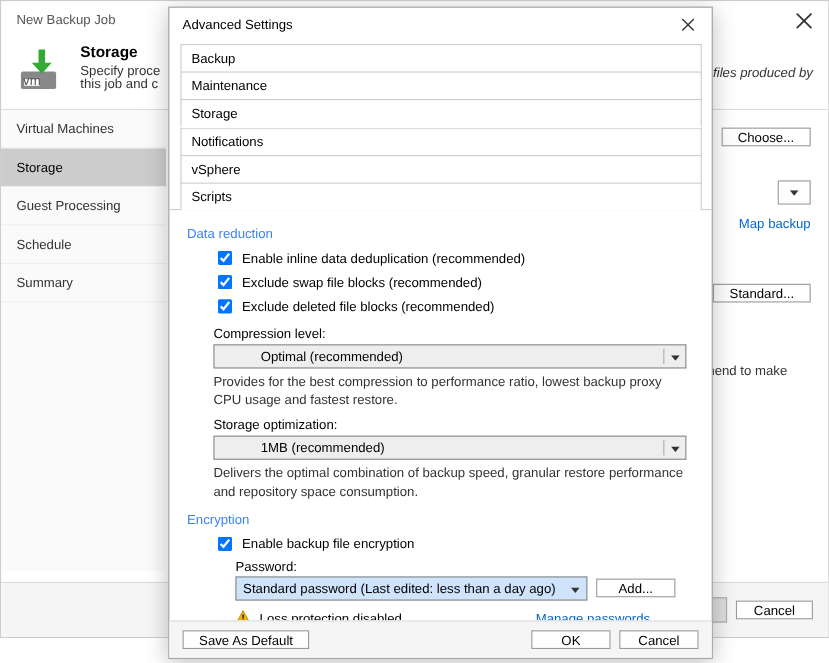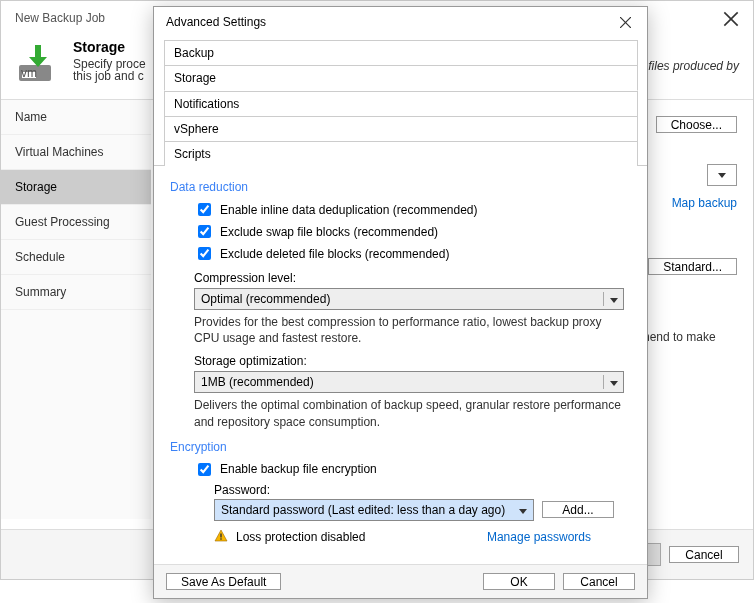--- a/index.html
+++ b/index.html
@@ -44,21 +44,21 @@
   .tab.active { background:#fff; border-bottom:1px solid #fff; z-index:2; }
   .tab:not(.active) { background:#fff; }
   .tab.active::after { content:''; position:absolute; left:0; right:0; bottom:-1px; height:1px; background:#fff; }
 
   .tab-content { flex:1; padding:10px 16px 6px 16px; overflow:hidden; }
   .group-label { margin:4px 0 6px; color:#3b82f6; }
   .indent2 { margin-left:44px; }
   .checkbox-row { display:flex; align-items:center; gap:6px; margin:3px 0 3px 24px; }
   .checkbox-row input { width:13px; height:13px; }
   .field-label { margin:8px 0 3px 24px; }
-  .combo { display:flex; align-items:center; border:1px solid #888; background:#eee; height:22px; margin-left:24px; width:430px; }
+  .combo { display:flex; align-items:center; border:1px solid #888; background:#eee; height:22px; margin-left:24px; width:430px;padding-left:36px; }
   .combo span { flex:1; padding:0 6px; }
   .combo .caret { width:20px; text-align:center; border-left:1px solid #aaa; }
   .hint { margin:4px 0 6px 24px; color:#333; width:430px; line-height:1.35; }
 
   .enc-row { display:flex; gap:8px; align-items:center; margin-left:44px; margin-top:2px;}
   .combo-pw { display:flex; align-items:center; border:1px solid #888; background:#cfe3fb; height:22px; width:320px; }
   .combo-pw span { flex:1; padding:0 6px; }
   .combo-pw .caret { width:20px; text-align:center; color:#333; }
   .warn-row { display:flex; align-items:center; margin-left:44px; margin-top:8px; gap:8px; }
   .warn-icon svg { width:14px; height:14px; }
@@ -94,21 +94,20 @@
     </div>
     <div class="parent-header-text">
       <h2>Storage</h2>
       <p><span>Specify proce</span></p>
       <p style="margin-top:-2px;"><span>this job and c</span></p>
     </div>
     <div style="margin-left:auto; padding-top:20px; color:#333;font-style:italic;">files produced by</div>
   </div>
   <div class="parent-body">
     <div class="sidebar">
-      <div class="sidebar-item">Name</div>
       <div class="sidebar-item">Virtual Machines</div>
       <div class="sidebar-item active">Storage</div>
       <div class="sidebar-item">Guest Processing</div>
       <div class="sidebar-item">Schedule</div>
       <div class="sidebar-item">Summary</div>
     </div>
     <div class="parent-right">
       <button class="btn choose-btn" style="position:absolute;">Choose...</button>
       <div class="combo-stub">
           <svg width="8" height="5" viewBox="0 0 8 5">
@@ -135,20 +134,21 @@
     <div class="close-x">
       <svg width="11" height="11" viewBox="0 0 11 11">
           <line x1="0" y1="0" x2="11" y2="11" stroke="#333" stroke-width="1.2"></line>
           <line x1="11" y1="0" x2="0" y2="11" stroke="#333" stroke-width="1.2"></line>
         </svg>
     </div>
   </div>
 
   <div class="tabs">
     <div class="tab">Backup</div>
+    <div class="tab">Maintenance</div>
     <div class="tab active">Storage</div>
     <div class="tab">Notifications</div>
     <div class="tab">vSphere</div>
     <div class="tab">Scripts</div>
   </div>
 
   <div class="tab-content">
     <div class="group-label">Data reduction</div>
 
     <label class="checkbox-row">

